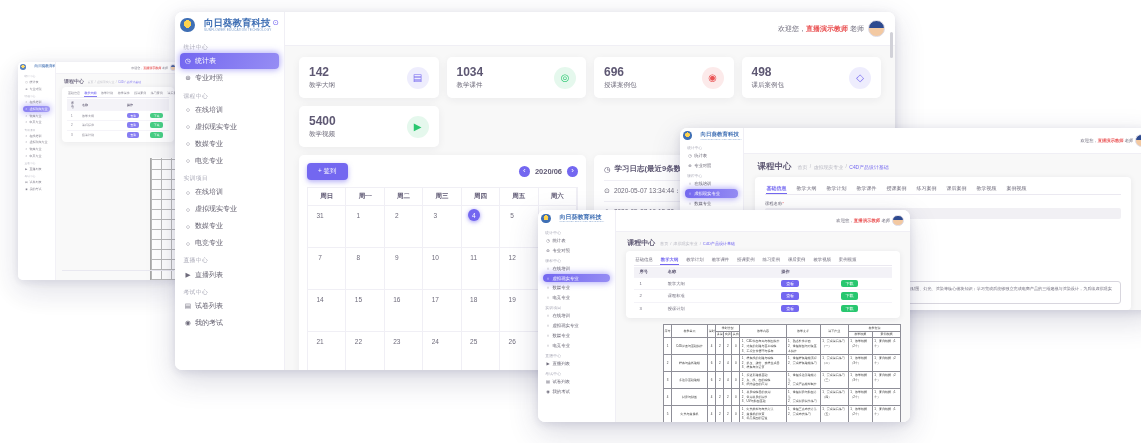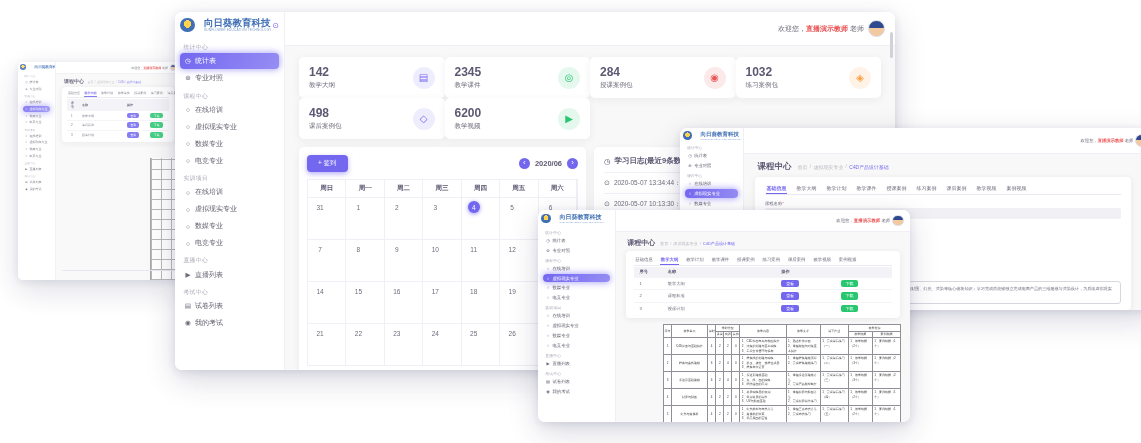--- a/index.html
+++ b/index.html
@@ -15,21 +15,21 @@
 #win-main{left:175px;top:12px;width:720px;height:358px;z-index:2;
   --sw:110px;--lg:9.5px;--fi:7px;--fh:5.8px;--row:16px;--tb:34px}
 #win-right{left:680px;top:128px;width:475px;height:182px;z-index:3;
   --sw:64px;--lg:5.5px;--fi:4.3px;--fh:3.6px;--row:9px;--tb:26px;--pt:8.5px;--tfs:5px;--tg:9px}
 #win-bottom{left:538px;top:210px;width:372px;height:212px;z-index:4;
   --sw:78px;--lg:6px;--fi:4.4px;--fh:3.8px;--row:8.8px;--tb:22px;--pt:7px;--tfs:4.4px;--tg:7px;--tbf:4.2px}
 
 
 .app{display:flex;height:100%}
 .side{width:var(--sw);border-right:1px solid #f0eff5;background:#fff;flex-shrink:0;overflow:hidden}
-.logo-row{display:flex;align-items:center;gap:9px;padding:calc(var(--lg)*.6) calc(var(--lg)*.55)}
+.logo-row{display:flex;gap:9px;padding:calc(var(--lg)*.6) calc(var(--lg)*.55)}
 .logo-badge{width:calc(var(--lg)*1.55);height:calc(var(--lg)*1.55);border-radius:50%;flex-shrink:0;
   background:radial-gradient(circle at 50% 42%,#ffd34d 0 34%,#3f6fb4 35%)}
 .logo-text{display:flex;flex-direction:column;line-height:1.15;min-width:0}
 .logo-text .t{font-size:var(--lg);font-weight:bold;color:#3f6fb4;white-space:nowrap}
 .logo-text .s{font-size:calc(var(--lg)*.33);color:#7b9cc9;white-space:nowrap;letter-spacing:.2px}
 .logo-collapse{margin-left:auto;color:#7367f0;font-size:calc(var(--lg)*.8);flex-shrink:0}
 .side-item{display:flex;align-items:center;gap:.45em;height:var(--row);margin:1px 5px;padding:0 .6em;
   font-size:var(--fi);color:#625f6e;border-radius:4px;white-space:nowrap;overflow:hidden}
 .side-item .ic{font-size:.95em;color:#6e6b7b;width:1.15em;text-align:center;flex-shrink:0}
 .side-item.active{background:linear-gradient(118deg,#7367f0,rgba(115,103,240,.75));color:#fff;
@@ -61,21 +61,21 @@
 .tbl th{background:#f3f2f7;color:#5e5873;text-align:left;font-weight:bold;padding:.55em 1.3em}
 .tbl td{color:#6e6b7b;padding:.5em 1.3em;border-top:1px solid #f4f3f8}
 .tbl th:nth-child(1),.tbl td:nth-child(1){width:11%}
 .tbl th:nth-child(2),.tbl td:nth-child(2){width:44%}
 .tbl th:nth-child(3),.tbl td:nth-child(3){width:23%}
 .btn-view{display:inline-block;background:#7367f0;color:#fff;border-radius:2px;padding:.28em 1.2em;font-size:.95em}
 .btn-dl{display:inline-block;background:#28c76f;color:#fff;border-radius:2px;padding:.28em 1.2em;font-size:.95em}
 
 
 #win-main .content{padding:11px 14px}
-.stats{display:grid;grid-template-columns:repeat(4,1fr);gap:0}
+.stats{display:grid;grid-template-columns:repeat(4,1fr);gap:8px}
 .stat{background:#fff;border-radius:5px;box-shadow:0 2px 8px rgba(34,41,47,.06);padding:6px 10px;
   display:flex;align-items:center;justify-content:space-between;height:41px}
 .stat .v{font-size:12px;font-weight:bold;color:#5e5873}
 .stat .l{font-size:6.5px;color:#6e6b7b;margin-top:2px;white-space:nowrap}
 .ic-circle{width:22px;height:22px;border-radius:50%;display:flex;align-items:center;justify-content:center;
   font-size:10px;flex-shrink:0}
 .c-purple .ic-circle{background:rgba(115,103,240,.12);color:#7367f0}
 .c-green .ic-circle{background:rgba(40,199,111,.12);color:#28c76f}
 .c-red .ic-circle{background:rgba(234,84,85,.12);color:#ea5455}
 .c-orange .ic-circle{background:rgba(255,159,67,.12);color:#ff9f43}
@@ -378,57 +378,48 @@
               <div>
                   <div class="v">142</div>
                    <div class="l">教学大纲</div>
                 </div>
               <span class="ic-circle">
                   <span class="ic">▤</span>
                 </span>
             </div>
               <div class="stat c-green">
               <div>
-                  <div class="v">2345</div>
+                  <div class="v">1034</div>
                    <div class="l">教学课件</div>
                 </div>
               <span class="ic-circle">
                   <span class="ic">◎</span>
                 </span>
             </div>
               <div class="stat c-red">
               <div>
-                  <div class="v">284</div>
+                  <div class="v">696</div>
                    <div class="l">授课案例包</div>
                 </div>
               <span class="ic-circle">
                   <span class="ic">◉</span>
-                </span>
-            </div>
-              <div class="stat c-orange">
-              <div>
-                  <div class="v">1032</div>
-                   <div class="l">练习案例包</div>
-                </div>
-              <span class="ic-circle">
-                  <span class="ic">◈</span>
                 </span>
             </div>
               <div class="stat c-purple">
               <div>
                   <div class="v">498</div>
                    <div class="l">课后案例包</div>
                 </div>
               <span class="ic-circle">
                   <span class="ic">◇</span>
                 </span>
             </div>
               <div class="stat c-green">
               <div>
-                  <div class="v">6200</div>
+                  <div class="v">5400</div>
                    <div class="l">教学视频</div>
                 </div>
               <span class="ic-circle">
                   <span class="ic">▶</span>
                 </span>
             </div>
             </div>
           <div class="lower">
             <div class="cal-card">
               <div class="cal-head">

